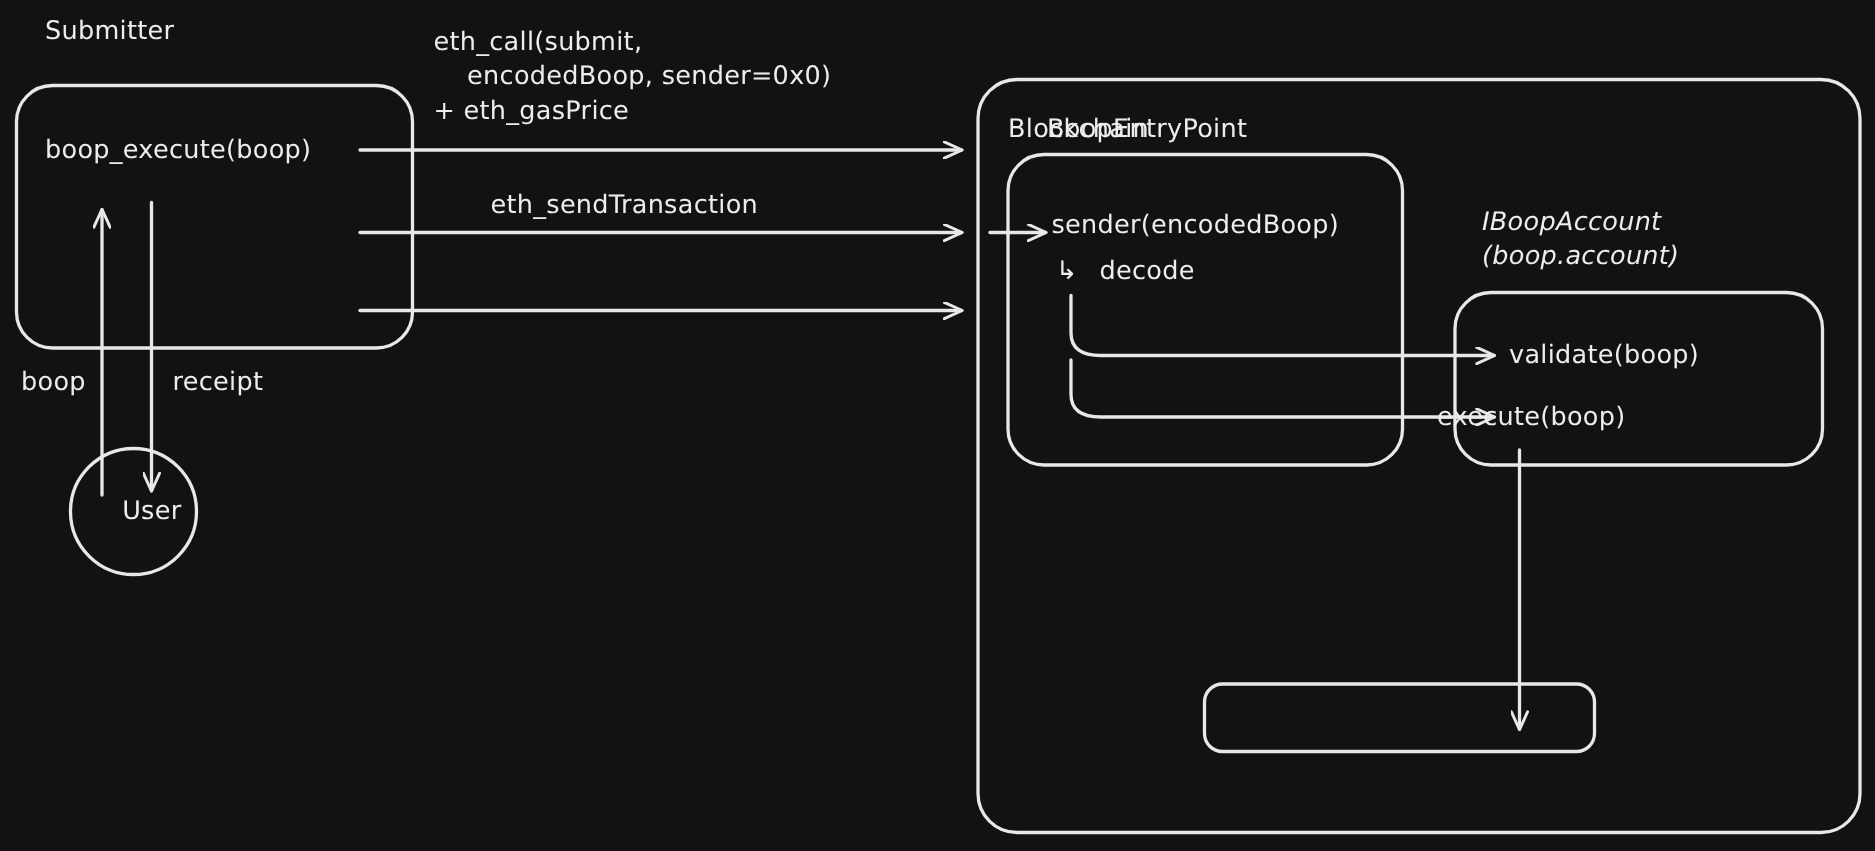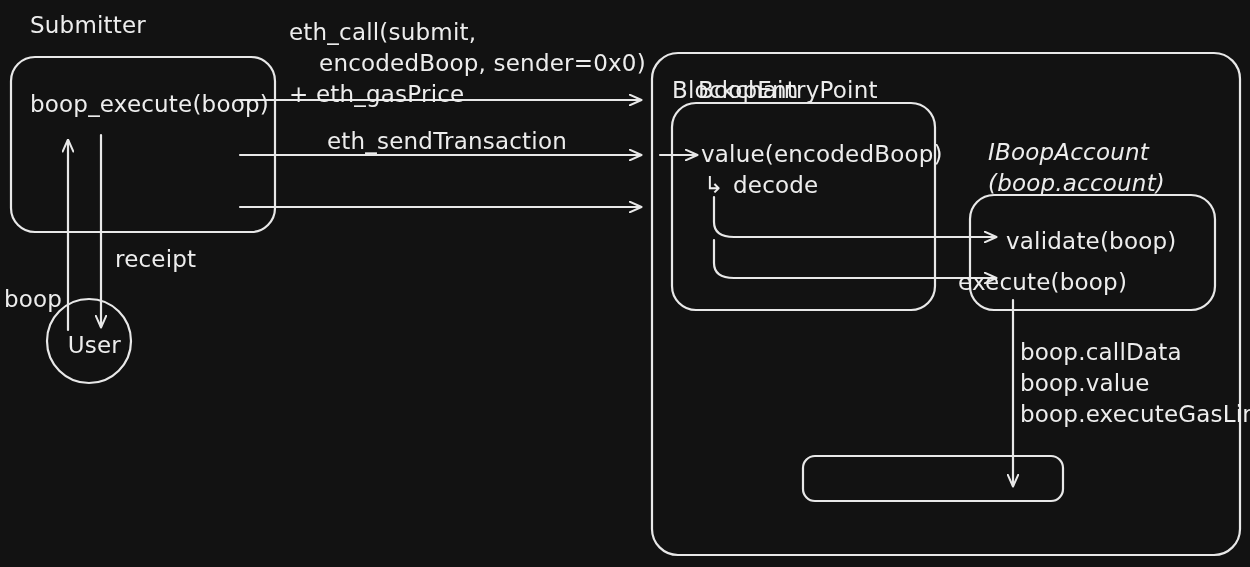--- a/index.html
+++ b/index.html
@@ -22,21 +22,21 @@
     position: absolute;
     left: 0;
     top: 0;
     width: 1250px;
     height: 567px;
   }
   .lbl {
     position: absolute;
     color: #ededed;
     font-family: "DejaVu Sans", sans-serif;
-    font-size: 23px;
+    font-size: 17px;
     line-height: 1.35;
     white-space: pre;
     letter-spacing: 0.2px;
     -webkit-font-smoothing: antialiased;
   }
   .lbl.center { text-align: right; }
 </style>
 </head>
 <body style="background: rgb(18, 18, 18);">
 
@@ -90,48 +90,45 @@
 
       <path d="M1013,300 L1013,486" marker-end="url(#ah)"></path>
     </g>
 
   </svg>
 
   <div class="lbl" style="left:30px; top:10px;">Submitter</div>
 
   <div class="lbl" style="left:30px; top:89px;">boop_execute(boop)</div>
 
-  <div class="lbl" style="left:4px; top:244px;margin-top:40px;">boop</div>
+  <div class="lbl" style="left:14px; top:244px;">boop</div>
 
   <div class="lbl" style="left:115px; top:244px;">receipt</div>
 
   <div class="lbl center" style="left:57px; top:330px; width:64px;">User</div>
 
   <div class="lbl" style="left:289px; top:17px;">eth_call(submit,
     encodedBoop, sender=0x0)
 + eth_gasPrice</div>
 
   <div class="lbl" style="left:327px; top:126px;">eth_sendTransaction</div>
 
 
   <div class="lbl" style="left:672px; top:75px;">Blockchain</div>
 
   <div class="lbl" style="left:698px; top:75px;">BoopEntryPoint</div>
 
-  <div class="lbl" style="left:701px; top:139px;">value(encodedBoop)</div>
+  <div class="lbl" style="left:701px; top:139px;">sender(encodedBoop)</div>
 
   <div class="lbl" style="left:704px; top:170px;">↳</div>
 
   <div class="lbl" style="left:733px; top:170px;">decode</div>
 
   <div class="lbl" style="left:988px; top:137px;font-style:italic;">IBoopAccount
 (boop.account)</div>
 
   <div class="lbl" style="left:1006px; top:226px;">validate(boop)</div>
 
   <div class="lbl" style="left:958px; top:267px;">execute(boop)</div>
 
-  <div class="lbl" style="left:1020px; top:337px;">boop.callData
-boop.value
-boop.executeGasLimit</div>
 
 
 </div>
 
 </body></html>

